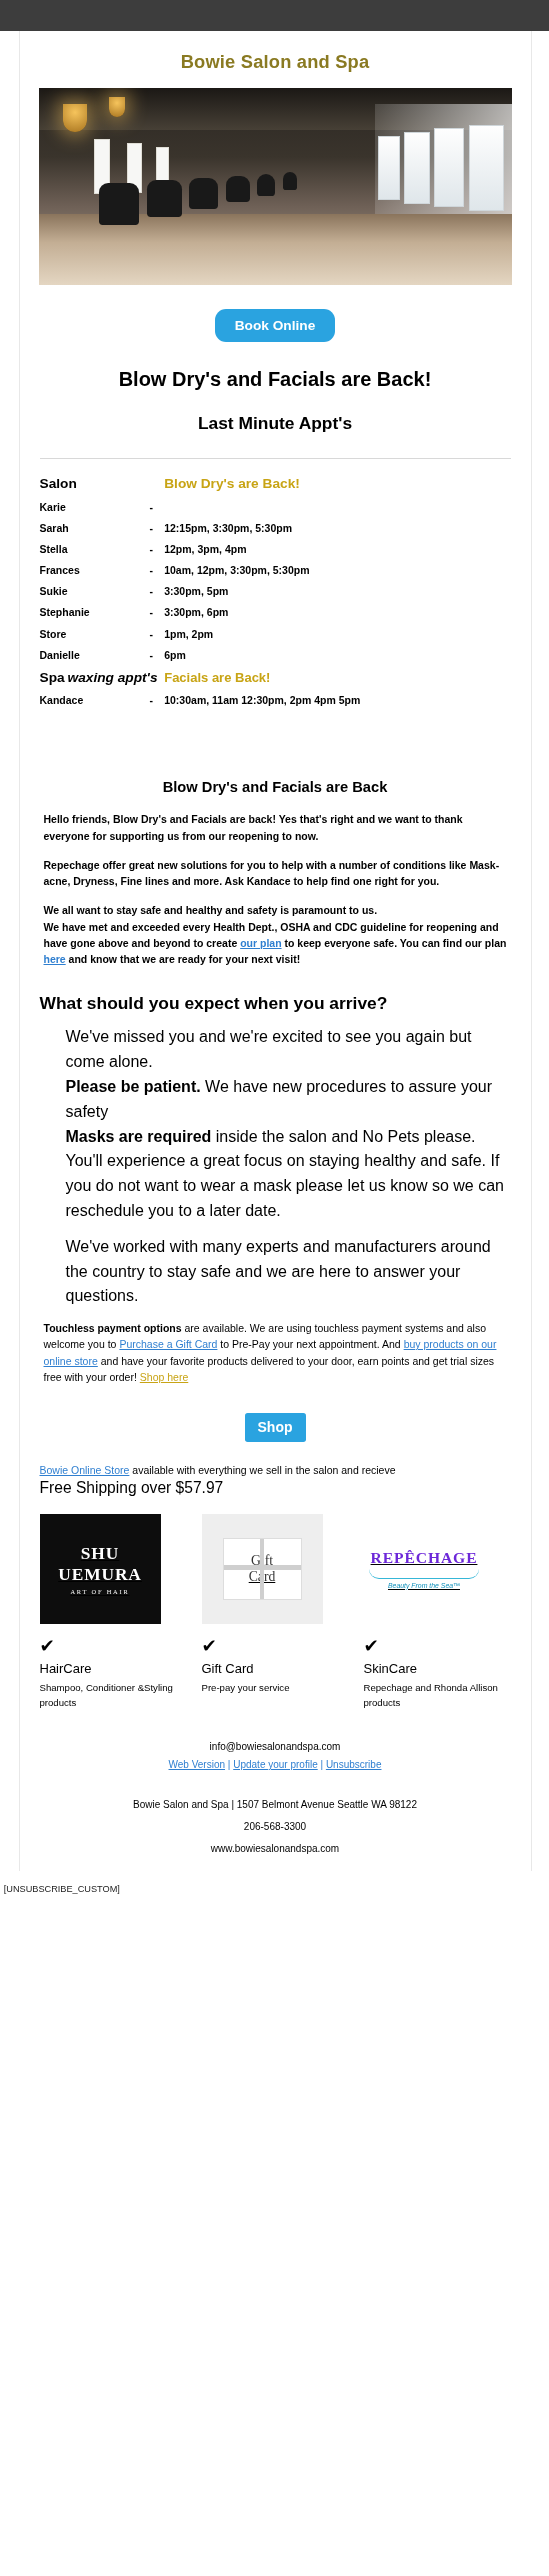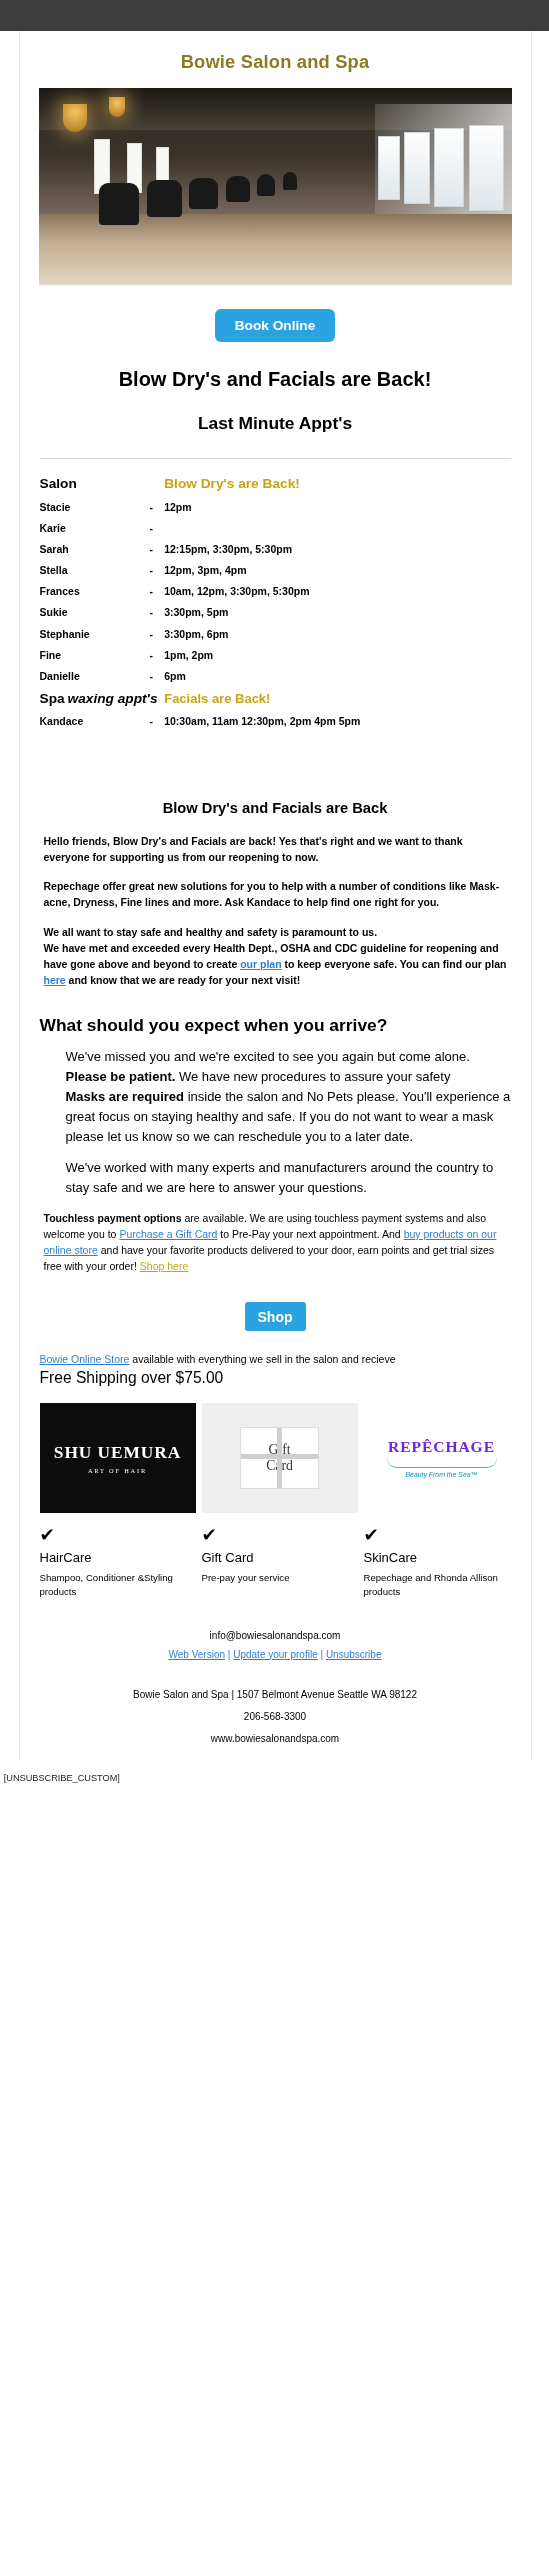--- a/index.html
+++ b/index.html
@@ -81,21 +81,21 @@
     text-align:center;
     padding: 24px 0 9.2px 0;
   }
   .btn-blue {
     display:inline-block;
     background:#2aa3e0;
     color:#fff;
     font-weight:bold;
     font-size:13.7px;
     padding:9.2px 20px;
-    border-radius:6px;
+    border-radius:11px;
     text-decoration:none;
     border:0;
     cursor:pointer;
     font-family:"Liberation Sans", sans-serif;
   }
   h1.headline {
     text-align:center;
     font-size:20px;
     margin: 16.5px 0 0 0;
     font-weight:bold;
@@ -151,21 +151,21 @@
   a.gold-link { color:#c8a415; text-decoration:underline; }
   h2.expect {
     font-size:17.4px;
     font-weight:bold;
     margin: 26px 0 11px 0;
   }
   .indent {
     padding-left: 26px;
   }
   .indent p {
-    font-size:13px;
+    font-size:16px;
     line-height:1.55;
     margin: 0 0 11px 0;
   }
   .shop-wrap { text-align:center; padding: 14.7px 0 16.5px 0; }
   .btn-shop {
     display:inline-block;
     background:#2aa3e0;
     color:#fff;
     font-weight:bold;
     font-size:14px;
@@ -182,23 +182,24 @@
     margin: 1.8px 0 16.5px 0;
   }
   .cards {
     display:flex;
     gap: 13px;
     justify-content:space-between;
     margin-top: 7.3px;
   }
   .card { width: 147px; }
   .card-img {
-    width:156px; height:110px;
+    width:121px; height:110px;
     display:flex; align-items:center; justify-content:center;
     position:relative;
+    text-decoration:underline;
   }
   .img-shu { background:#0d0d0d; }
   .shu-text { color:#fff; text-align:center; font-family:"Liberation Serif", serif; }
   .shu-main { font-size:17.4px; font-weight:bold; letter-spacing:0.9px; }
   .shu-sub { font-size:6.4px; letter-spacing:1.8px; margin-top:3.7px; }
   .img-gift { background:#eeeeee; }
   .gift-box {
     width:77px; height:60px; background:#fff; border:0.9px solid #ddd;
     display:flex; align-items:center; justify-content:center; flex-direction:column;
     position:relative;
@@ -278,25 +279,20 @@
       <hr class="hr-line">
 
       <table class="appts">
         <tbody>
             <tr class="row-salon">
           <td class="salon-label">Salon</td>
           <td></td>
           <td class="gold">Blow Dry's are Back!</td>
         </tr>
         <tr>
-          <td class="name">Stacie</td>
-          <td class="dash">-</td>
-          <td class="times">12pm</td>
-        </tr>
-        <tr>
           <td class="name">Karie</td>
           <td class="dash">-</td>
           <td class="times"></td>
         </tr>
         <tr>
           <td class="name">Sarah</td>
           <td class="dash">-</td>
           <td class="times">12:15pm, 3:30pm, 5:30pm</td>
         </tr>
         <tr>
@@ -313,21 +309,21 @@
           <td class="name">Sukie</td>
           <td class="dash">-</td>
           <td class="times">3:30pm, 5pm</td>
         </tr>
         <tr>
           <td class="name">Stephanie</td>
           <td class="dash">-</td>
           <td class="times">3:30pm, 6pm</td>
         </tr>
         <tr>
-          <td class="name">Fine</td>
+          <td class="name">Store</td>
           <td class="dash">-</td>
           <td class="times">1pm, 2pm</td>
         </tr>
         <tr>
           <td class="name">Danielle</td>
           <td class="dash">-</td>
           <td class="times">6pm</td>
         </tr>
         <tr class="wax-row">
           <td colspan="2">
@@ -370,21 +366,21 @@
         <b>Touchless payment options</b><span> are available. We are using touchless payment systems and also welcome you to </span><a class="link" href="#">Purchase a Gift Card</a><span> to Pre-Pay your next appointment. And </span><a class="link" href="#">buy products on our online store</a><span> and have your favorite products delivered to your door, earn points and get trial sizes free with your order! </span><a class="gold-link" href="#">Shop here</a>
       </p>
 
       <div class="shop-wrap">
         <a class="btn-shop" href="#">Shop</a>
       </div>
 
       <p class="store-line">
         <a class="link" href="#">Bowie Online Store</a><span> available with everything we sell in the salon and recieve</span>
       </p>
-      <div class="free-ship">Free Shipping over $75.00</div>
+      <div class="free-ship">Free Shipping over $57.97</div>
 
       <div class="cards">
 
         <div class="card">
           <div class="card-img img-shu">
             <div class="shu-text">
               <div class="shu-main">SHU UEMURA</div>
               <div class="shu-sub">ART OF HAIR</div>
             </div>
           </div>

